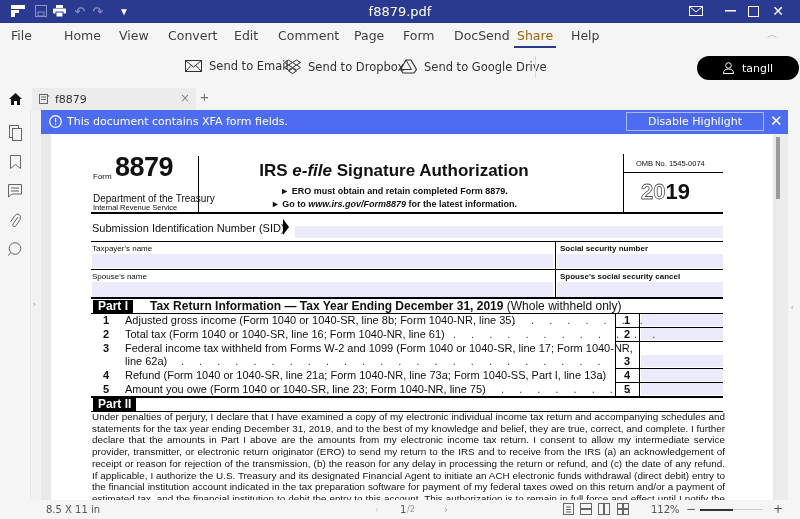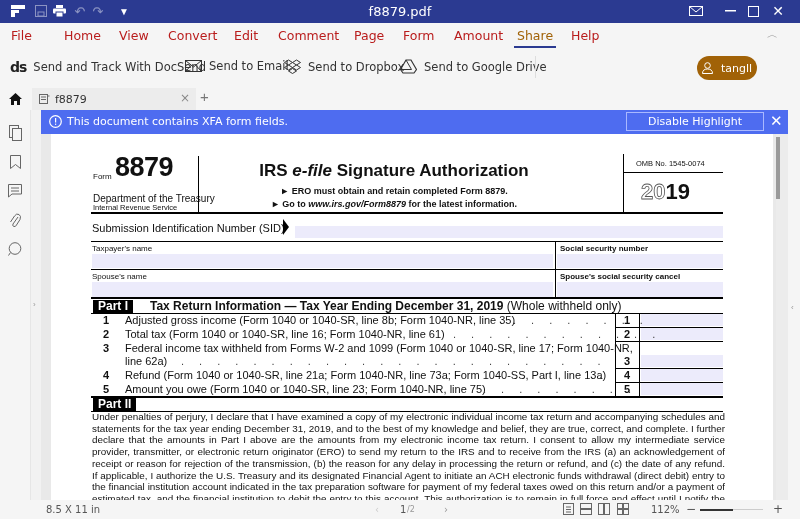--- a/index.html
+++ b/index.html
@@ -2,28 +2,28 @@
 <html><head>
 <meta charset="utf-8">
 <style>
 *{box-sizing:border-box;margin:0;padding:0}
 html,body{width:800px;height:519px;overflow:hidden;background:#f5f5f5;font-family:"Liberation Sans",sans-serif}
 .titlebar{position:absolute;left:0;top:0;width:800px;height:23px;background:#2b3a91;color:#fff}
 .titlebar .title{position:absolute;left:0;width:800px;top:0;height:23px;line-height:23px;text-align:center;font-size:13px;color:#fff;font-family:"DejaVu Sans",sans-serif}
 .ti{position:absolute;top:3px;width:16px;height:16px;display:flex;align-items:center;justify-content:center;color:#fff;font-size:13px}
 .ti.dim{opacity:.45}
 .menubar{position:absolute;left:0;top:23px;width:800px;height:25px;background:#f5f5f5}
-.menu{position:absolute;top:5px;font-size:12.5px;color:#b91c1c;font-family:"DejaVu Sans",sans-serif}
+.menu{position:absolute;top:5px;font-size:12.5px;color:#404040;font-family:"DejaVu Sans",sans-serif}
 .menu.active{color:#a16207}
 .menu.active:after{content:"";position:absolute;left:-3px;right:-3px;bottom:-5px;height:2px;background:#2b3a91}
 .ribbon{position:absolute;left:0;top:48px;width:800px;height:38px;background:#f5f5f5}
 .rb{position:absolute;top:11px;display:flex;align-items:center;font-size:11.5px;color:#333;font-family:"DejaVu Sans",sans-serif;cursor:pointer}
 .rb .ic{margin-right:7px;display:inline-flex;align-items:center}
 .rsep{position:absolute;left:535px;top:8px;width:1px;height:22px;background:#ddd}
-.userbtn{position:absolute;left:697px;top:56px;width:60px;height:24px;border-radius:12px;background:#a16207;color:#fff;font-size:11px;display:flex;align-items:center;justify-content:center;font-family:"DejaVu Sans",sans-serif}
+.userbtn{position:absolute;left:697px;top:56px;width:102px;height:24px;border-radius:12px;background:#000000;color:#fff;font-size:11px;display:flex;align-items:center;justify-content:center;font-family:"DejaVu Sans",sans-serif}
 .tabstrip{position:absolute;left:0;top:86px;width:800px;height:24px;background:#f5f5f5}
 .doctab{position:absolute;left:32px;top:2px;width:164px;height:22px;background:#ececec;display:flex;align-items:center;font-size:11px;color:#333;font-family:"DejaVu Sans",sans-serif}
 .leftrail{position:absolute;left:0;top:110px;width:30px;height:390px;background:#f5f5f5}
 .lr-ic{position:absolute;left:7px;width:16px;height:18px;display:flex;align-items:center;justify-content:center}
 .panelstrip{position:absolute;left:30px;top:110px;width:11px;height:390px;background:#f2f2f2;border-left:1px solid #e6e6e6}
 .xfa{position:absolute;left:41px;top:110px;width:747px;height:24px;background:#4e6cf0;color:#fff;font-size:11px;font-family:"DejaVu Sans",sans-serif}
 .xfa .msg{position:absolute;left:26px;top:5px}
 .xfa .dis{position:absolute;left:585px;top:2px;width:138px;height:19px;border:1px solid #a9b8ff;text-align:center;line-height:17px;font-size:11px}
 .xfa .cl{position:absolute;left:729px;top:2px;font-size:15px;font-weight:bold}
 .viewer{position:absolute;left:41px;top:134px;width:747px;height:366px;background:#e9e9e9;overflow:hidden}
@@ -93,31 +93,27 @@
 
 <div class="menubar">
   <span class="menu" style="left:11px">File</span>
   <span class="menu" style="left:64px">Home</span>
   <span class="menu" style="left:119px">View</span>
   <span class="menu" style="left:168px">Convert</span>
   <span class="menu" style="left:234px">Edit</span>
   <span class="menu" style="left:278px">Comment</span>
   <span class="menu" style="left:354px">Page</span>
   <span class="menu" style="left:403px">Form</span>
-  <span class="menu" style="left:454px">Amount</span>
+  <span class="menu" style="left:454px">DocSend</span>
   <span class="menu active" style="left:517px">Share</span>
   <span class="menu" style="left:571px">Help</span>
   <span class="menu" style="left:381px;top:4px;font-size:11px;color:#999;left:767px">︿</span>
 </div>
 
 <div class="ribbon">
-  <div class="rb" style="left:10px">
-    <span class="ic" style="font-weight:bold;font-size:14px;font-family:'DejaVu Sans',sans-serif;color:#222;letter-spacing:-1px">ds</span>
-    <span>Send and Track With DocSend</span>
-  </div>
   <div class="rb" style="left:185px">
     <span class="ic">
       <svg width="17" height="12" viewBox="0 0 17 12">
           <rect x="0.5" y="0.5" width="16" height="11" fill="none" stroke="#333"></rect>
           <polyline points="0.5,0.5 8.5,7 16.5,0.5" fill="none" stroke="#333"></polyline>
           <line x1="0.5" y1="11.5" x2="6" y2="5.5" stroke="#333"></line>
           <line x1="16.5" y1="11.5" x2="11" y2="5.5" stroke="#333"></line>
         </svg>
     </span>
     <span>Send to Email</span>

